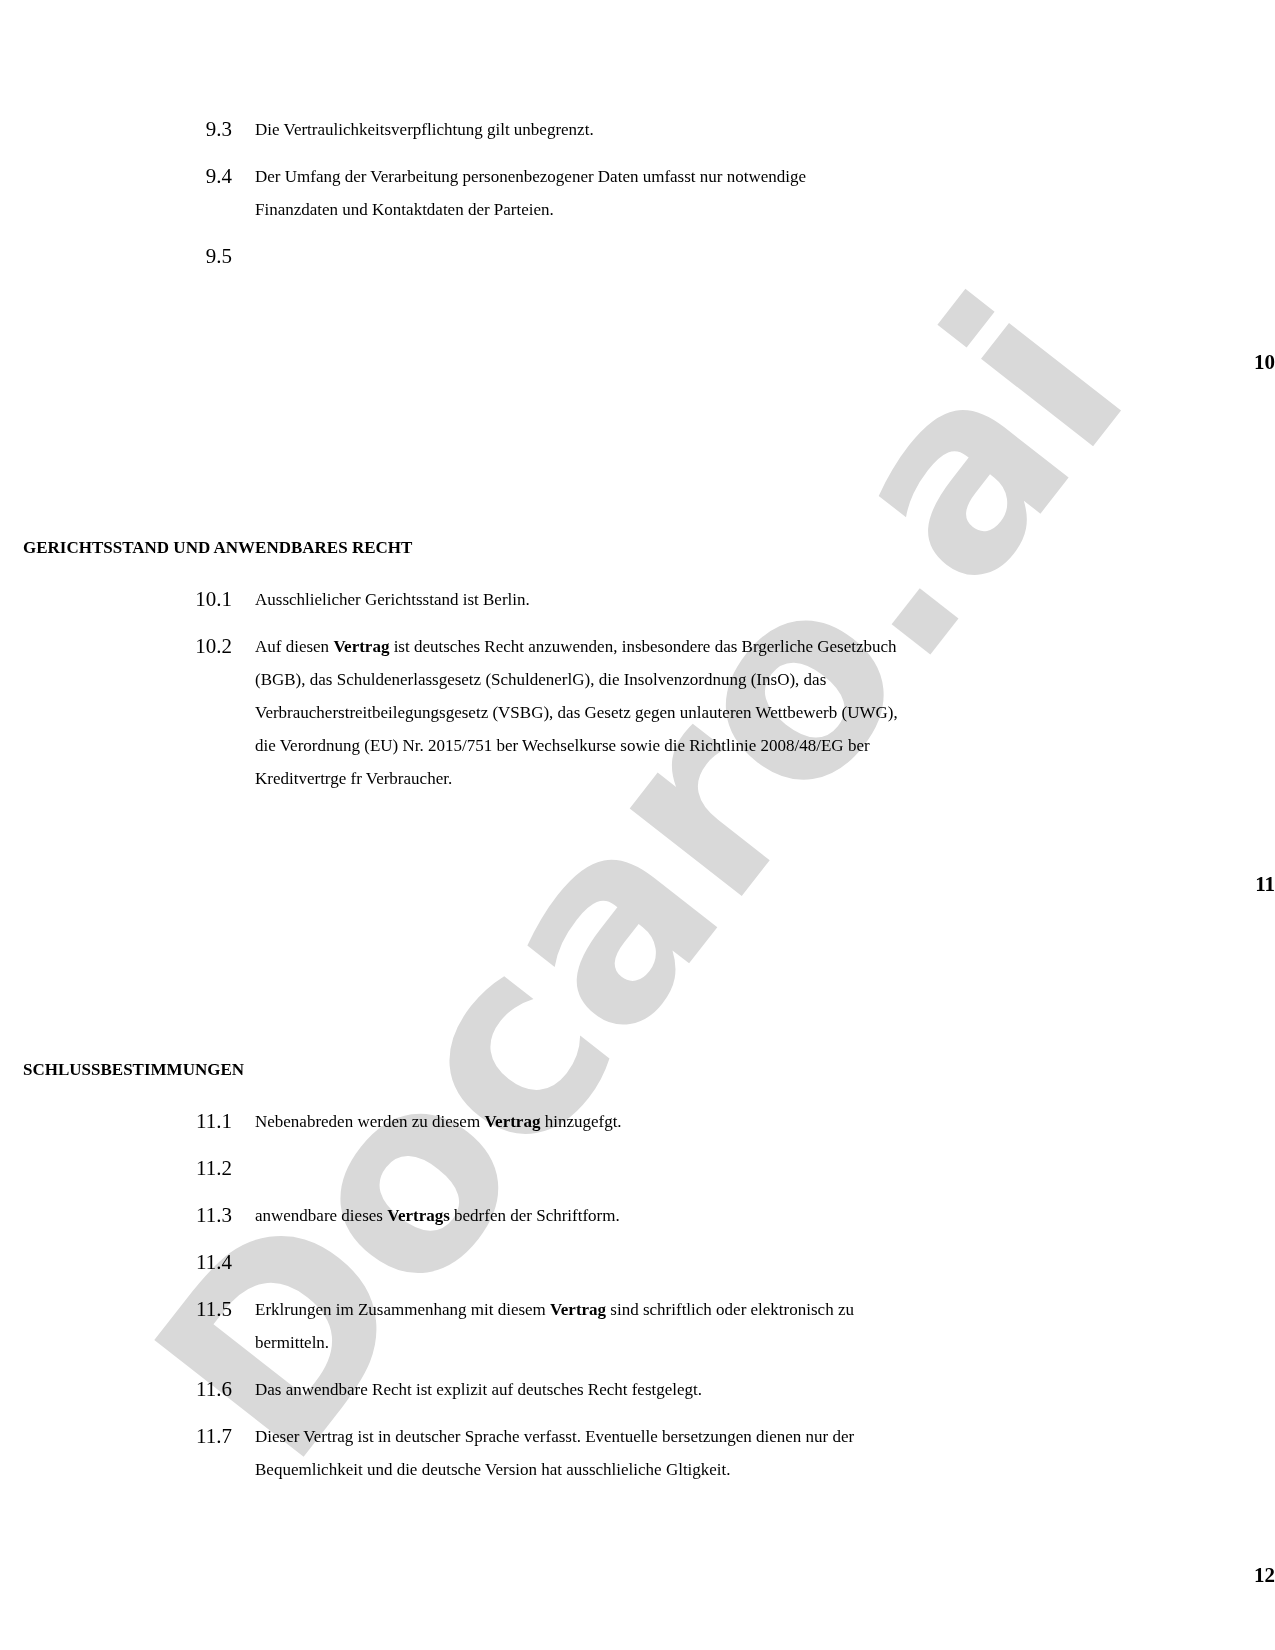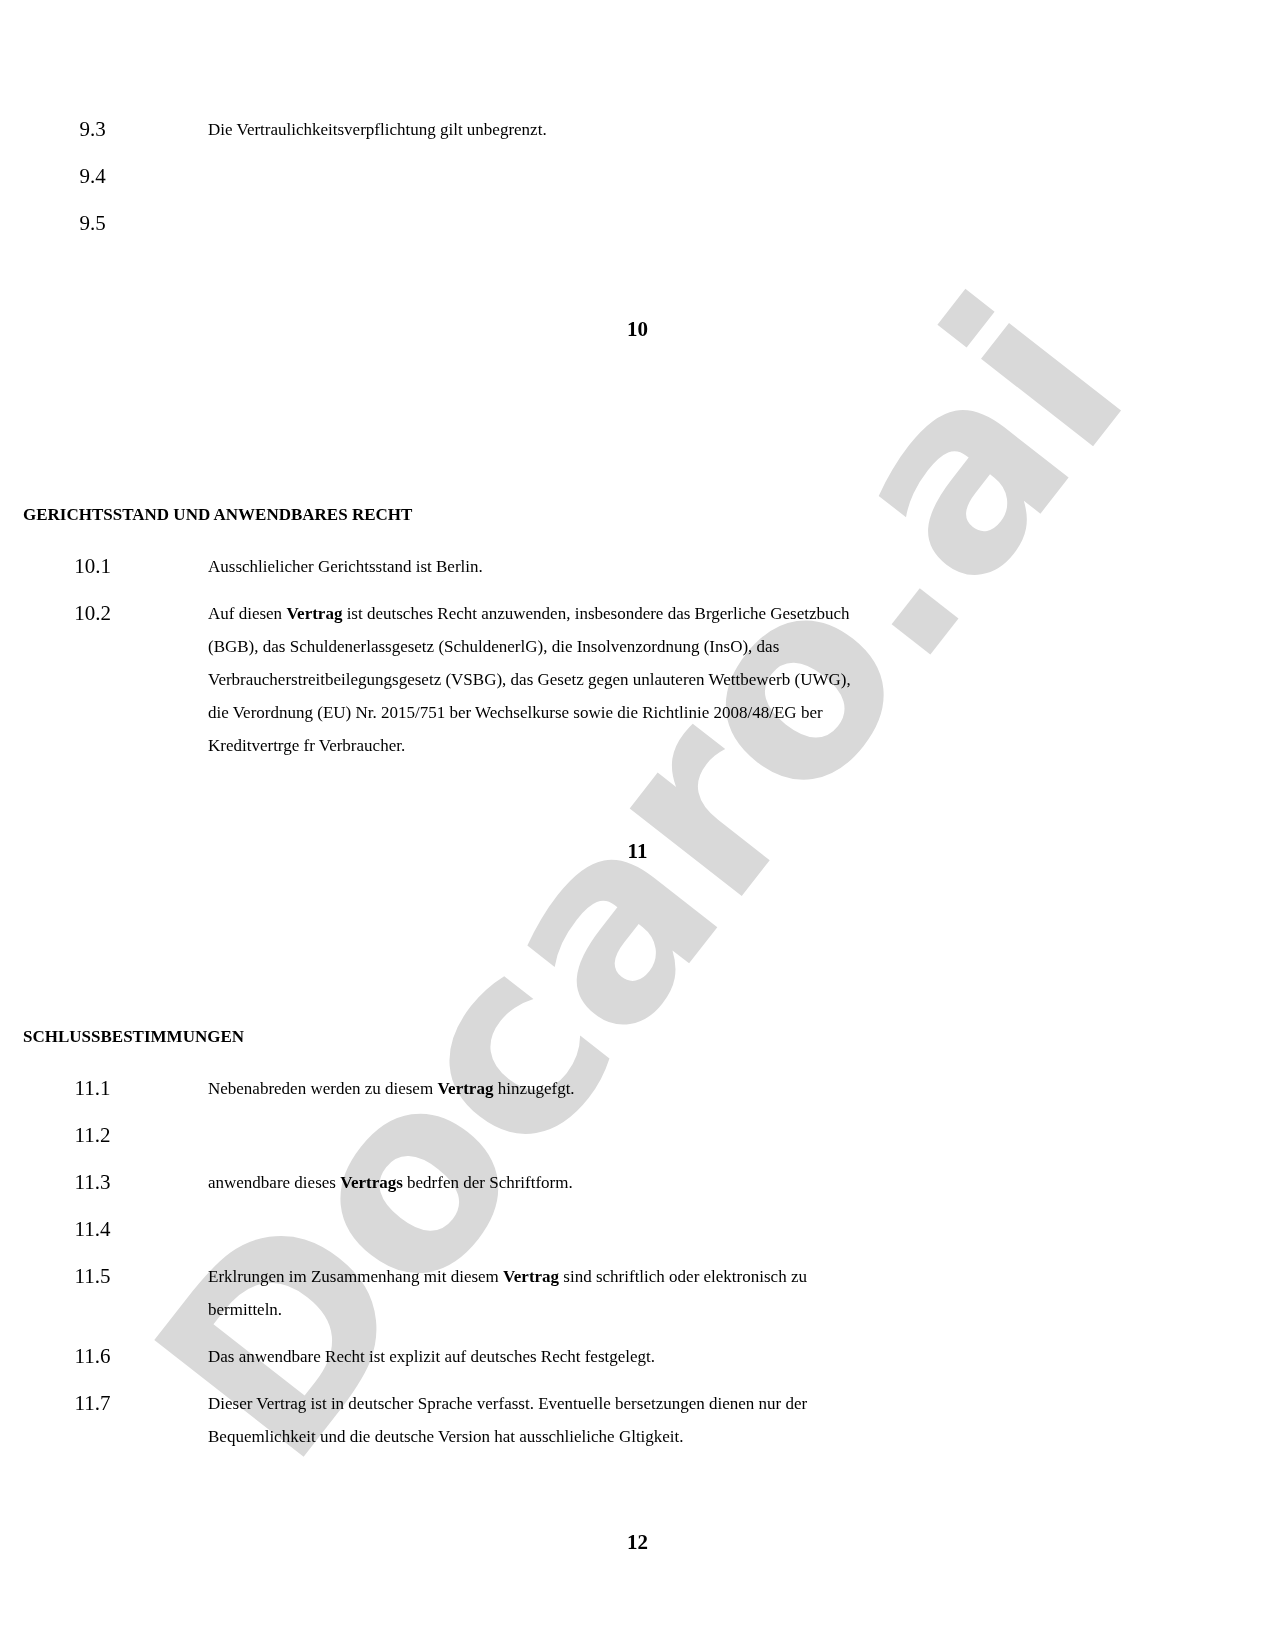--- a/index.html
+++ b/index.html
@@ -29,23 +29,24 @@
   .content {
     position: absolute;
     left: 0;
     top: 113px;
     width: 100%;
     z-index: 1;
   }
   .row { display: flex; margin-bottom: 14px; }
   .row .num {
     flex: 0 0 185px;
-    text-align: center;
+    text-align: right;
     font-size: 21px;
     line-height: 33px;
+    padding-left: 47px;
   }
   .row .body {
     margin-left: 23px;
     font-size: 17px;
     line-height: 33px;
     white-space: pre-wrap;
     max-width: 900px;
   }
   .row.heading { margin-top: 73px; margin-bottom: 19px; flex-direction: column; }
   .row.heading .num, .row.heading .body { font-weight: 700; }
@@ -56,20 +57,22 @@
 
 <div class="page" style="background: rgb(255, 255, 255); color: rgb(0, 0, 0);">
   <div class="watermark" style="color: rgb(217, 217, 217);">Docaro.ai</div>
   <div class="content" id="content">
       <div class="row">
     <div class="num">9.3</div>
     <div class="body"><span>Die Vertraulichkeitsverpflichtung gilt unbegrenzt.</span></div>
   </div>
       <div class="row">
     <div class="num">9.4</div>
+    <div class="body"><span>Der Umfang der Verarbeitung personenbezogener Daten umfasst nur notwendige
+Finanzdaten und Kontaktdaten der Parteien.</span></div>
   </div>
       <div class="row">
     <div class="num">9.5</div>
   </div>
       <div class="row heading">
     <div class="num">10</div>
     <div class="body"><span class="bold">GERICHTSSTAND UND ANWENDBARES RECHT</span></div>
   </div>
       <div class="row">
     <div class="num">10.1</div>

